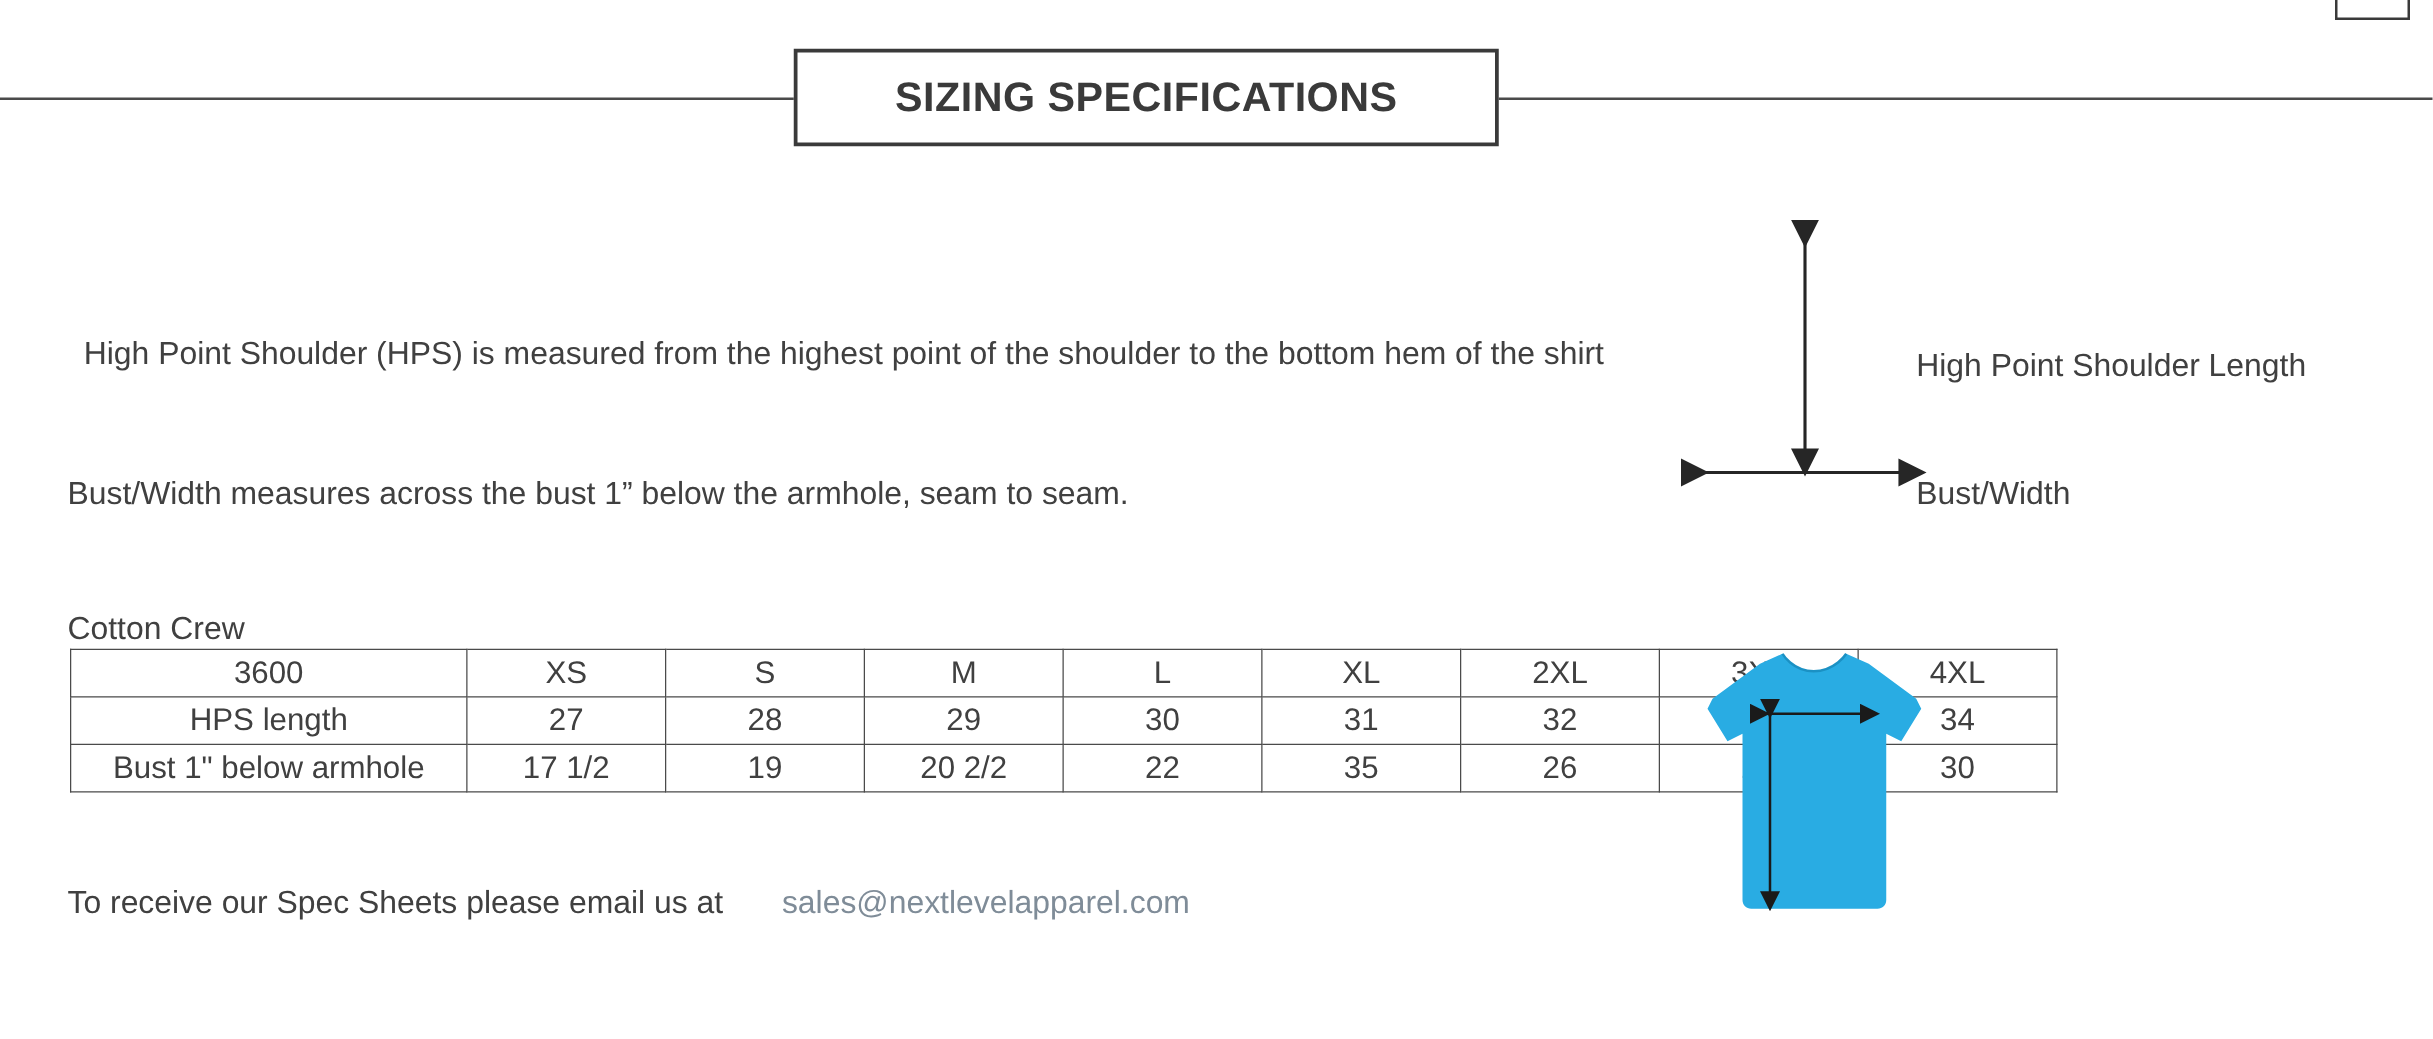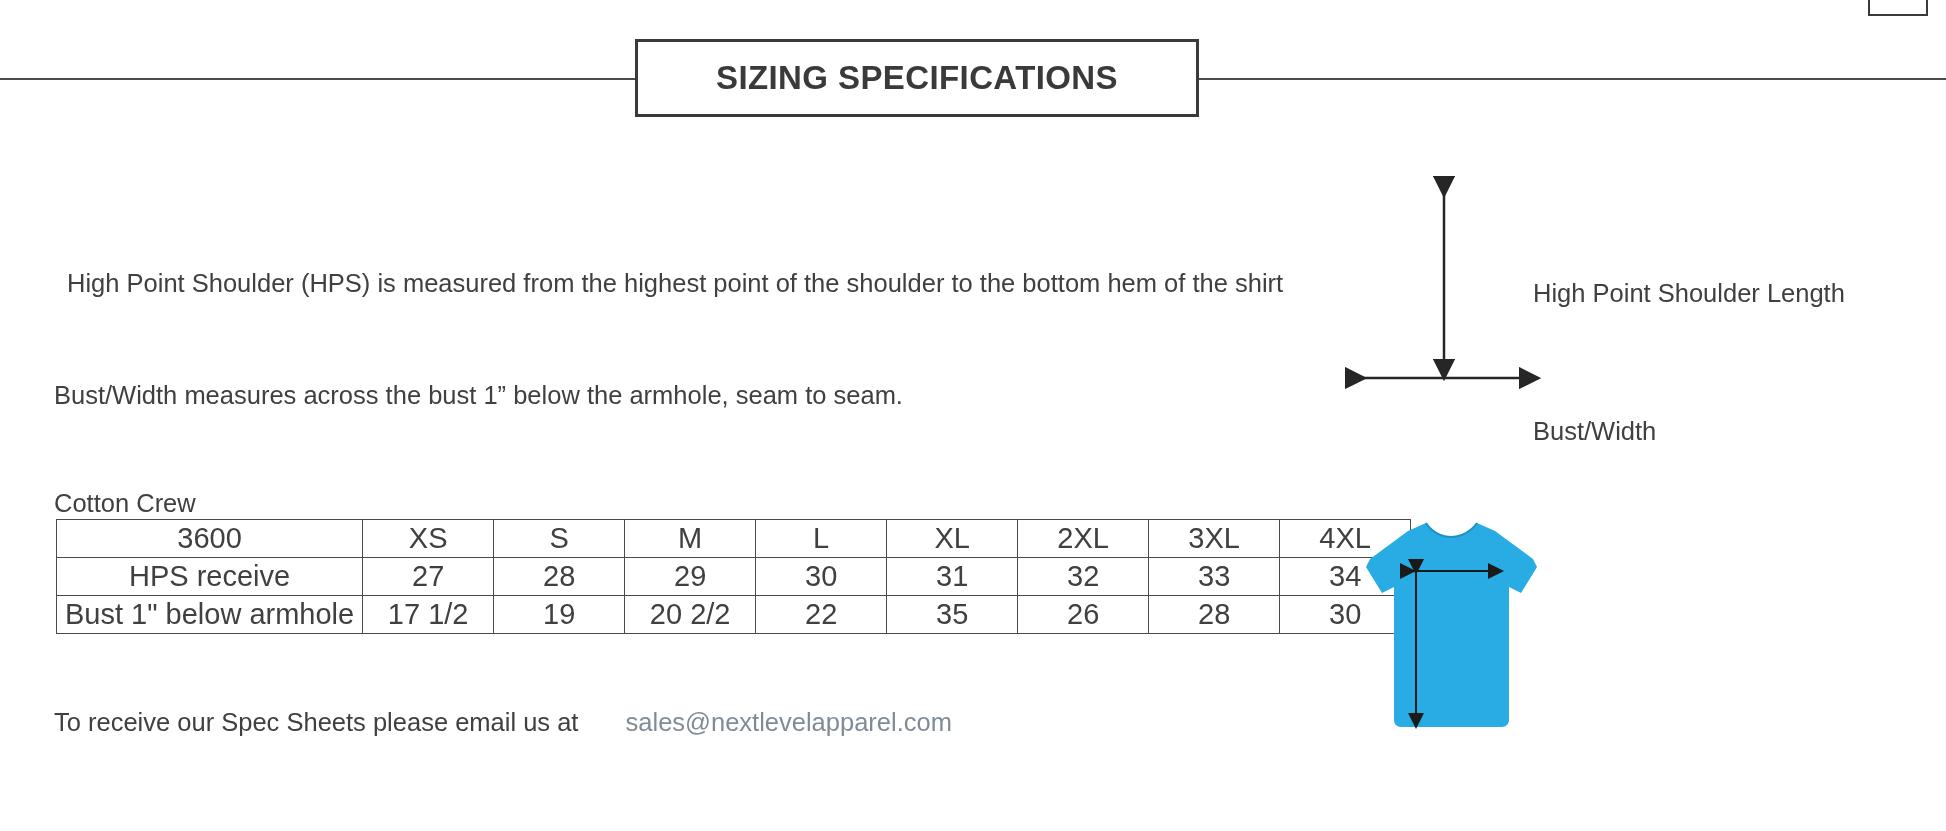--- a/index.html
+++ b/index.html
@@ -94,23 +94,23 @@
     top: 519px;
     left: 56px;
     border-collapse: collapse;
     font-size: 24px;
     color: #404040;
   }
   .spec-table td {
     border: 1px solid #4a4a4a;
     text-align: center;
     height: 37px;
-    padding: 0 8px;
-    white-space: nowrap;
-    font-size: 29px;
+    padding: 0 22px;
+    white-space: nowrap;
+    font-size: 25px;
   }
   .spec-table td.rowhead {
     width: 272px;
   }
   .spec-table td.sizecell {
     width: 114px;
   }
 
   
   .diagram {
@@ -120,21 +120,21 @@
     width: 260px;
     height: 230px;
   }
   .diagram-label {
     position: absolute;
     font-size: 25.5px;
     color: #404040;
     white-space: nowrap;
   }
   .lbl-hps { top: 279px; left: 1533px; }
-  .lbl-bust { top: 381px; left: 1533px; margin-top: 36px; }
+  .lbl-bust { top: 381px; left: 1533px; }
 
   
   .shirt-wrap {
     position: absolute;
     top: 515px;
     left: 1364px;
     width: 175px;
     height: 220px;
   }
 </style>
@@ -160,21 +160,21 @@
       <td class="sizecell">XS</td>
       <td class="sizecell">S</td>
       <td class="sizecell">M</td>
       <td class="sizecell">L</td>
       <td class="sizecell">XL</td>
       <td class="sizecell">2XL</td>
       <td class="sizecell">3XL</td>
       <td class="sizecell">4XL</td>
     </tr>
     <tr>
-      <td class="rowhead">HPS receive</td>
+      <td class="rowhead">HPS length</td>
       <td class="sizecell">27</td>
       <td class="sizecell">28</td>
       <td class="sizecell">29</td>
       <td class="sizecell">30</td>
       <td class="sizecell">31</td>
       <td class="sizecell">32</td>
       <td class="sizecell">33</td>
       <td class="sizecell">34</td>
     </tr>
     <tr>

